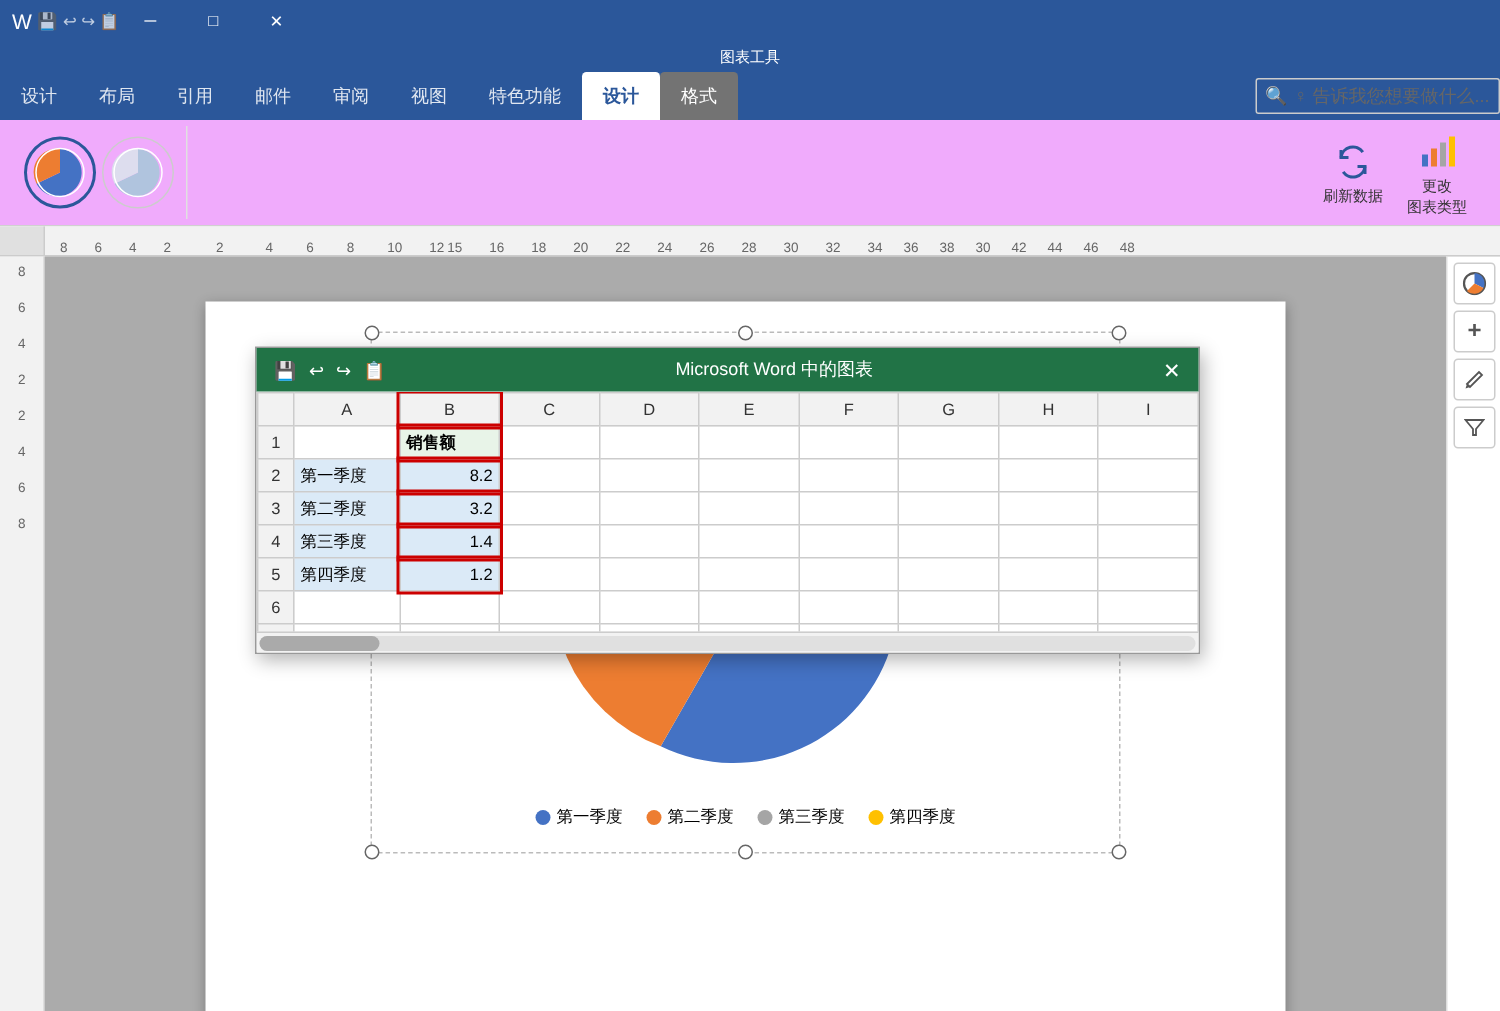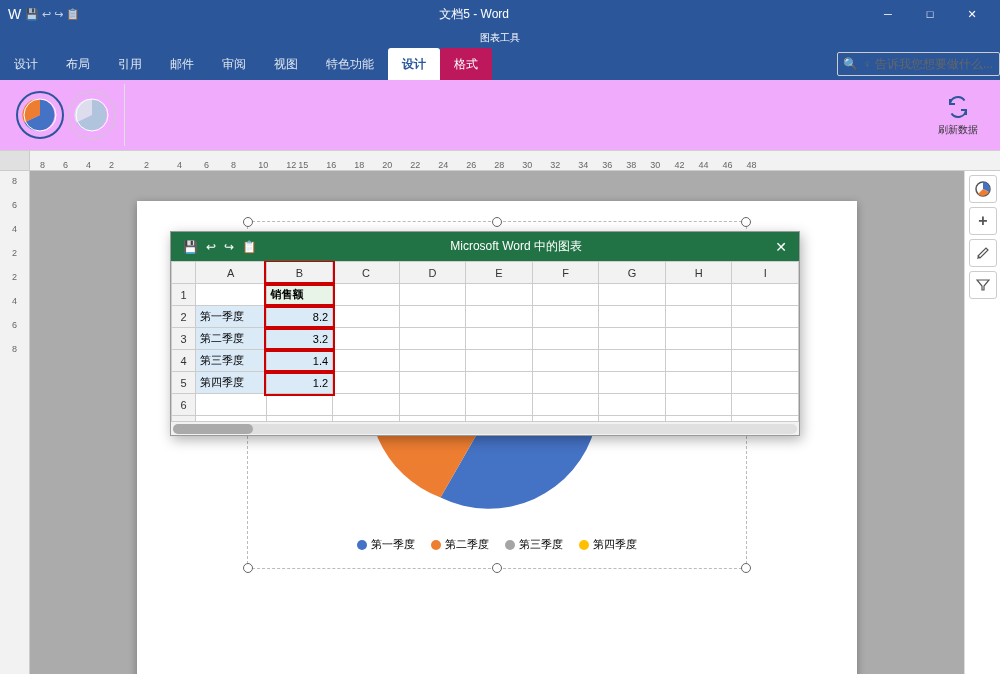--- a/index.html
+++ b/index.html
@@ -70,21 +70,21 @@
       align-items: center;
     }
     .ribbon-tab.active {
       background: white;
       color: #2b579a;
       font-weight: bold;
       border-top-left-radius: 3px;
       border-top-right-radius: 3px;
     }
     .ribbon-tab.chart-tab {
-      background: #be185d;
+      background: #737373;
       color: white;
       border-top-left-radius: 3px;
       border-top-right-radius: 3px;
     }
     .ribbon-content {
       display: flex;
       align-items: stretch;
       height: 70px;
       padding: 4px 8px;
       gap: 8px;
@@ -349,23 +349,20 @@
     }
   </style>
 </head>
 <body>
 
 <div class="title-bar">
   <div class="title-bar-left">
     <span style="color:white;font-size:14px;">W</span>
     <span style="color:rgba(255,255,255,0.7);font-size:11px;">💾 ↩ ↪ 📋</span>
   </div>
-  <div class="title-bar-center">
-    <span>文档5 - Word</span>
-  </div>
   <div class="title-bar-right">
     <div class="title-btn">─</div>
     <div class="title-btn">□</div>
     <div class="title-btn close">✕</div>
   </div>
 </div>
 
 <div class="chart-tools-bar">
   <span style="font-size:10px;color:white;">图表工具</span>
 </div>
@@ -432,20 +429,31 @@
     <div class="ribbon-group">
       <div class="ribbon-group-items">
         <div class="ribbon-btn">
           <div class="ribbon-btn-icon">
             <svg width="24" height="24" viewBox="0 0 24 24" fill="none" stroke="#2b579a" stroke-width="2">
               <path d="M4 4v5h5M20 20v-5h-5"></path>
               <path d="M4 9a8 8 0 0 1 14.54-3.54M20 15a8 8 0 0 1-14.54 3.54"></path>
             </svg>
           </div>
           <span style="font-size:10px;">刷新数据</span>
+        </div>
+        <div class="ribbon-btn">
+          <div class="ribbon-btn-icon">
+            <svg width="24" height="24" viewBox="0 0 24 24">
+              <rect x="2" y="14" width="4" height="8" fill="#4472c4"></rect>
+              <rect x="8" y="10" width="4" height="12" fill="#ed7d31"></rect>
+              <rect x="14" y="6" width="4" height="16" fill="#a5a5a5"></rect>
+              <rect x="20" y="2" width="4" height="20" fill="#ffc000"></rect>
+            </svg>
+          </div>
+          <span style="font-size:10px;text-align:center;">更改<br>图表类型</span>
         </div>
       </div>
     </div>
   </div>
 </div>
 
 <div class="ruler-area">
   <div class="ruler-corner"></div>
   <div class="ruler-h">
     <div class="ruler-ticks">

